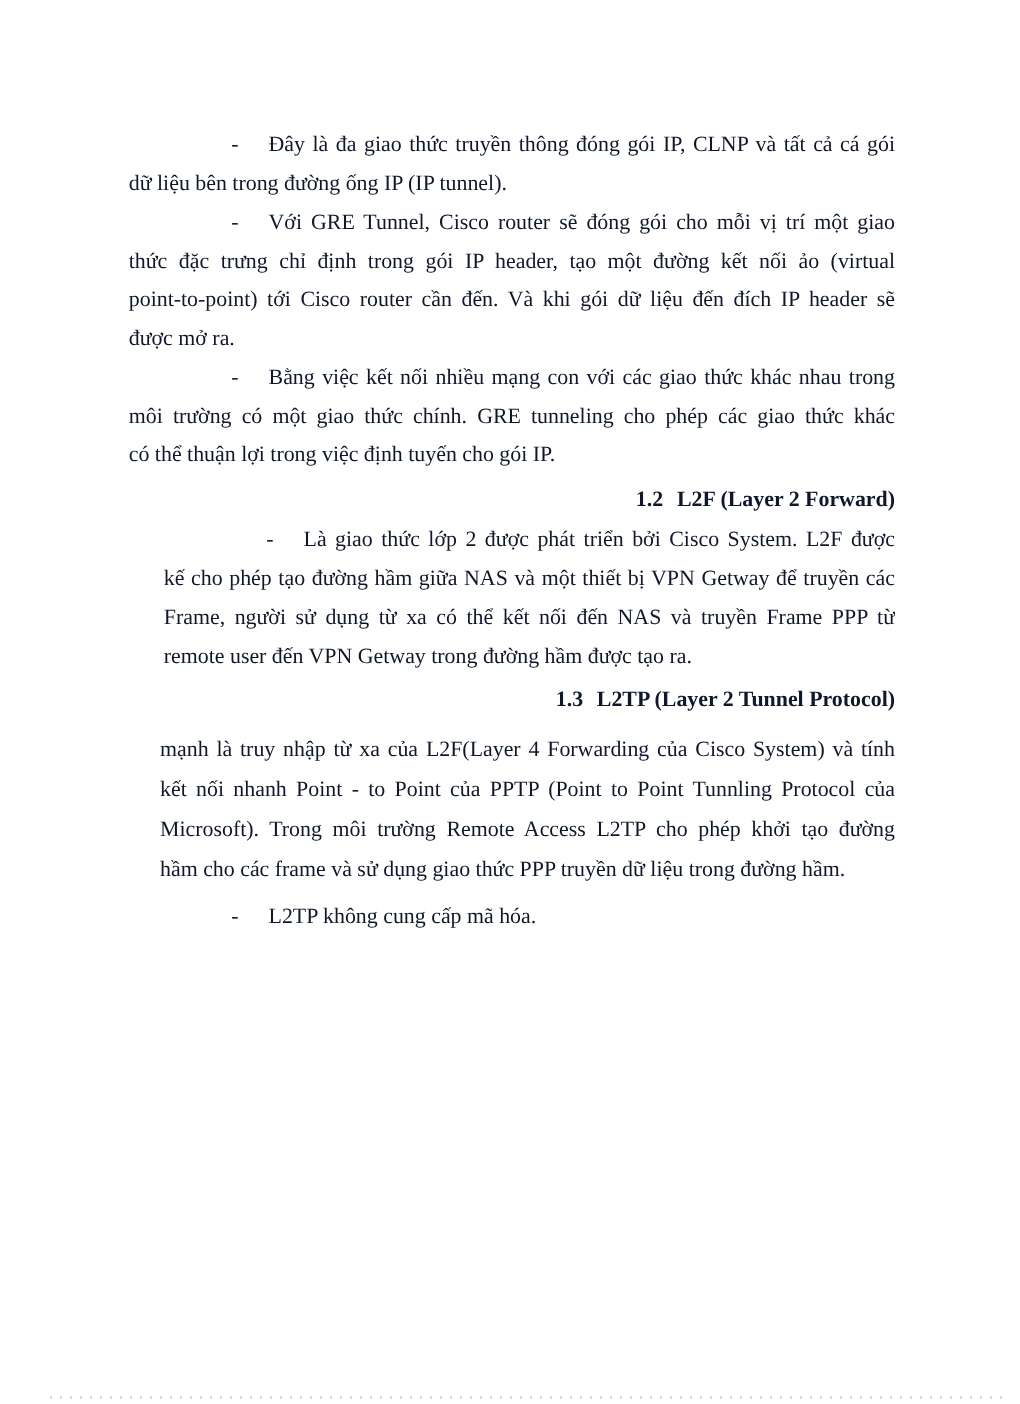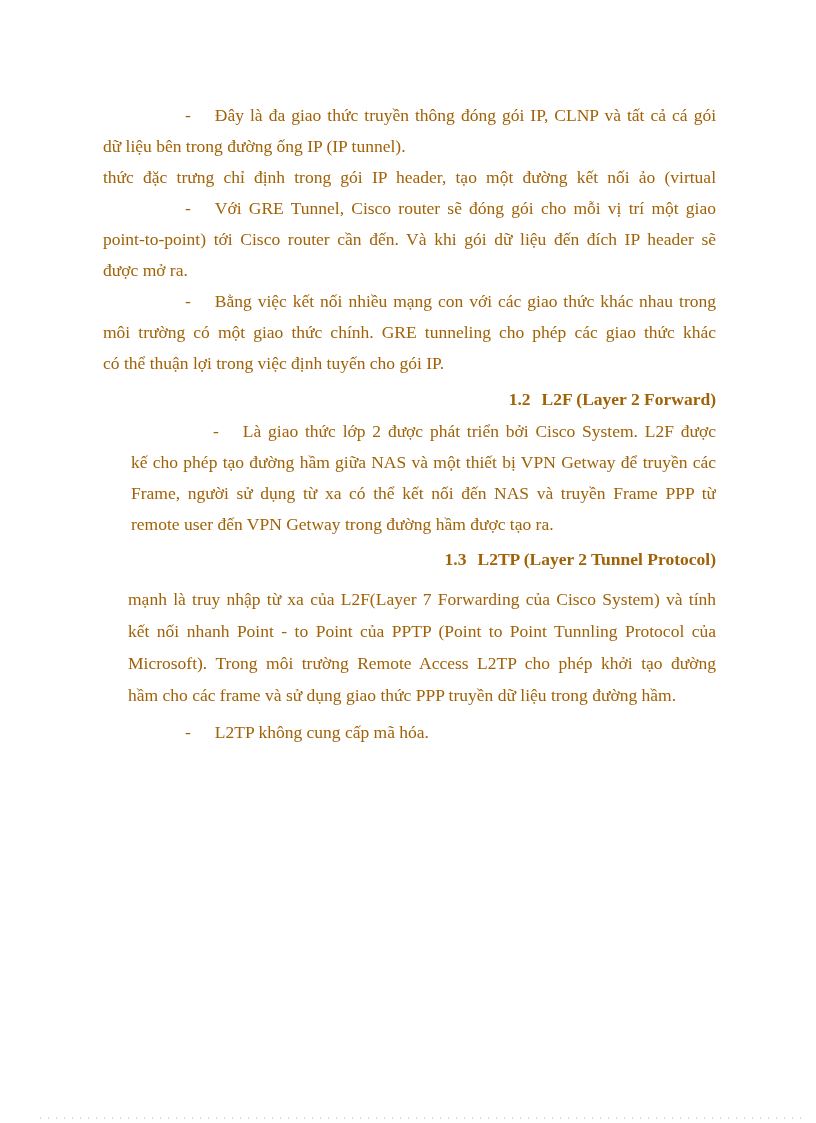--- a/index.html
+++ b/index.html
@@ -45,46 +45,46 @@
   .footer-dots {
     position: absolute;
     left: 40px; top: 1117px;
     width: 764px; height: 2px;
   }
 </style>
 </head>
 <body style="background: rgb(255, 255, 255);">
 
 <div class="page">
-  <div class="content" id="doc-content" style="color: #a16207;">
+  <div class="content" id="doc-content" style="color: #0f172a;">
       <div class="para">
         <div class="line first"><span class="dash">-</span><span class="tab"></span>Đây là đa giao thức truyền thông đóng gói IP, CLNP và tất cả cá gói</div>
         <div class="line last">dữ liệu bên trong đường ống IP (IP tunnel).</div>
       </div>
       <div class="para">
+        <div class="line first"><span class="dash">-</span><span class="tab"></span>Với GRE Tunnel, Cisco router sẽ đóng gói cho mỗi vị trí một giao</div>
         <div class="line">thức đặc trưng chỉ định trong gói IP header, tạo một đường kết nối ảo (virtual</div>
-        <div class="line first"><span class="dash">-</span><span class="tab"></span>Với GRE Tunnel, Cisco router sẽ đóng gói cho mỗi vị trí một giao</div>
         <div class="line">point-to-point) tới Cisco router cần đến. Và khi gói dữ liệu đến đích IP header sẽ</div>
         <div class="line last">được mở ra.</div>
       </div>
       <div class="para">
         <div class="line first"><span class="dash">-</span><span class="tab"></span>Bằng việc kết nối nhiều mạng con với các giao thức khác nhau trong</div>
         <div class="line">môi trường có một giao thức chính. GRE tunneling cho phép các giao thức khác</div>
         <div class="line last">có thể thuận lợi trong việc định tuyến cho gói IP.</div>
       </div>
       <div class="heading" style="margin-top: 5px;"><span class="hnum">1.2</span><span class="htxt">L2F (Layer 2 Forward)</span></div>
       <div class="para" style="margin-top: 1px; margin-left: 28px;">
         <div class="line first"><span class="dash">-</span><span class="tab"></span>Là giao thức lớp 2 được phát triển bởi Cisco System. L2F được thiết</div>
         <div class="line">kế cho phép tạo đường hầm giữa NAS và một thiết bị VPN Getway để truyền các</div>
         <div class="line">Frame, người sử dụng từ xa có thể kết nối đến NAS và truyền Frame PPP từ</div>
         <div class="line last">remote user đến VPN Getway trong đường hầm được tạo ra.</div>
       </div>
       <div class="heading" style="margin-top: 4px;"><span class="hnum">1.3</span><span class="htxt">L2TP (Layer 2 Tunnel Protocol)</span></div>
       <div class="para indented" style="margin-top: 8px;">
-        <div class="line">mạnh là truy nhập từ xa của L2F(Layer 7 Forwarding của Cisco System) và tính</div>
+        <div class="line">mạnh là truy nhập từ xa của L2F(Layer 4 Forwarding của Cisco System) và tính</div>
         <div class="line">kết nối nhanh Point - to Point của PPTP (Point to Point Tunnling Protocol của</div>
         <div class="line">Microsoft). Trong môi trường Remote Access L2TP cho phép khởi tạo đường</div>
         <div class="line last">hầm cho các frame và sử dụng giao thức PPP truyền dữ liệu trong đường hầm.</div>
       </div>
       <div class="para" style="margin-top: 6px;">
         <div class="line first last"><span class="dash">-</span><span class="tab"></span>L2TP không cung cấp mã hóa.</div>
       </div>
     </div>
   <div class="footer-dots" style="background: repeating-linear-gradient(to right, rgb(231, 201, 230) 0px, rgb(231, 201, 230) 1.5px, transparent 1.5px, transparent 8px);"></div>
 </div>

